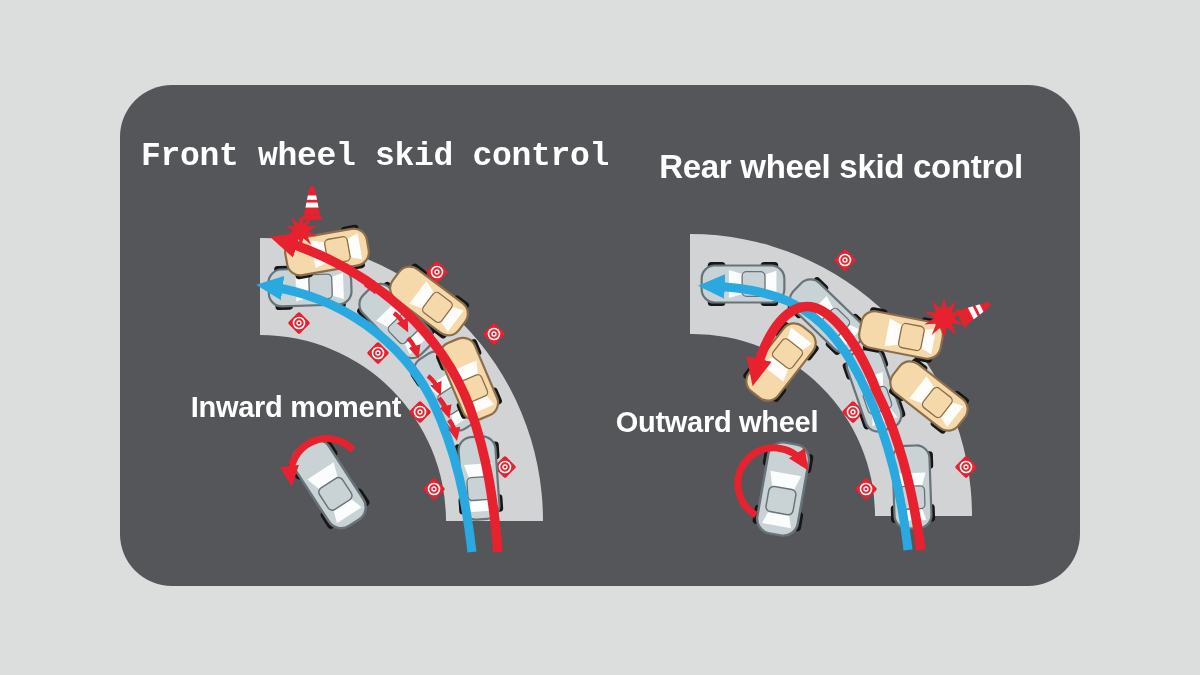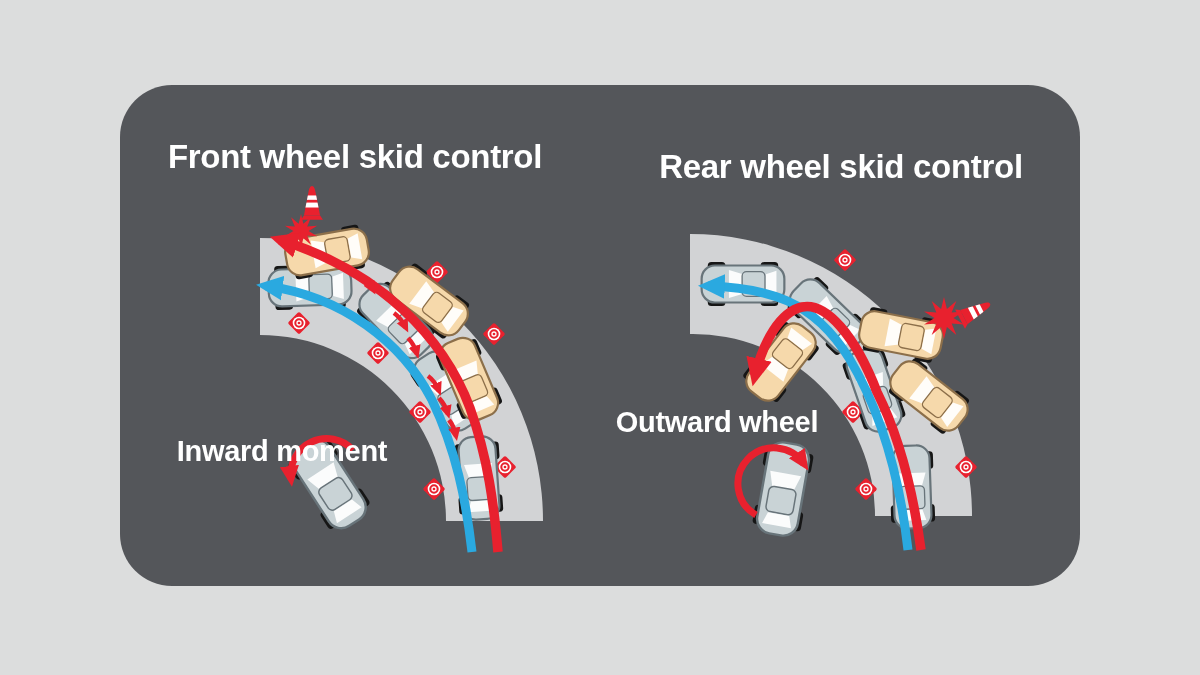--- a/index.html
+++ b/index.html
@@ -148,16 +148,16 @@
     <path class="ctrlpath" stroke-width="9" marker-end="url(#ahBlue)" d="M 908 550 C 900 480 882 413 849 358 C 813 300 768 288 708 286"></path>
     <path class="skidpath" stroke-width="9.5" marker-end="url(#ahRed)" d="M 921 550 C 914 498 901 440 877 392 C 855 335 826 302 802 307 C 780 312 763 342 755 376"></path>
 
     <g>
       <use href="#car" style="--body:var(--controlled-car-body);--line:var(--controlled-car-outline)" transform="translate(783 489) rotate(10) scale(0.98)"></use>
       <path class="skidpath" stroke-width="7" marker-end="url(#ahRed)" d="M 756 515 A 36 36 0 1 1 804 464"></path>
     </g>
   </g>
 </svg>
 
-<div class="label title" style="left:355px;top:140px;">Front wheel skid control</div>
+<div class="label title" style="left:375px;top:140px;font-family:Liberation Mono, monospace;">Front wheel skid control</div>
 <div class="label title" style="left:841px;top:150px;">Rear wheel skid control</div>
-<div class="label moment" style="left:282px;top:393px;margin-top:44px;">Inward moment</div>
+<div class="label moment" style="left:296px;top:393px;">Inward moment</div>
 <div class="label moment" style="left:717px;top:408px;">Outward wheel</div>
 
 </body></html>

